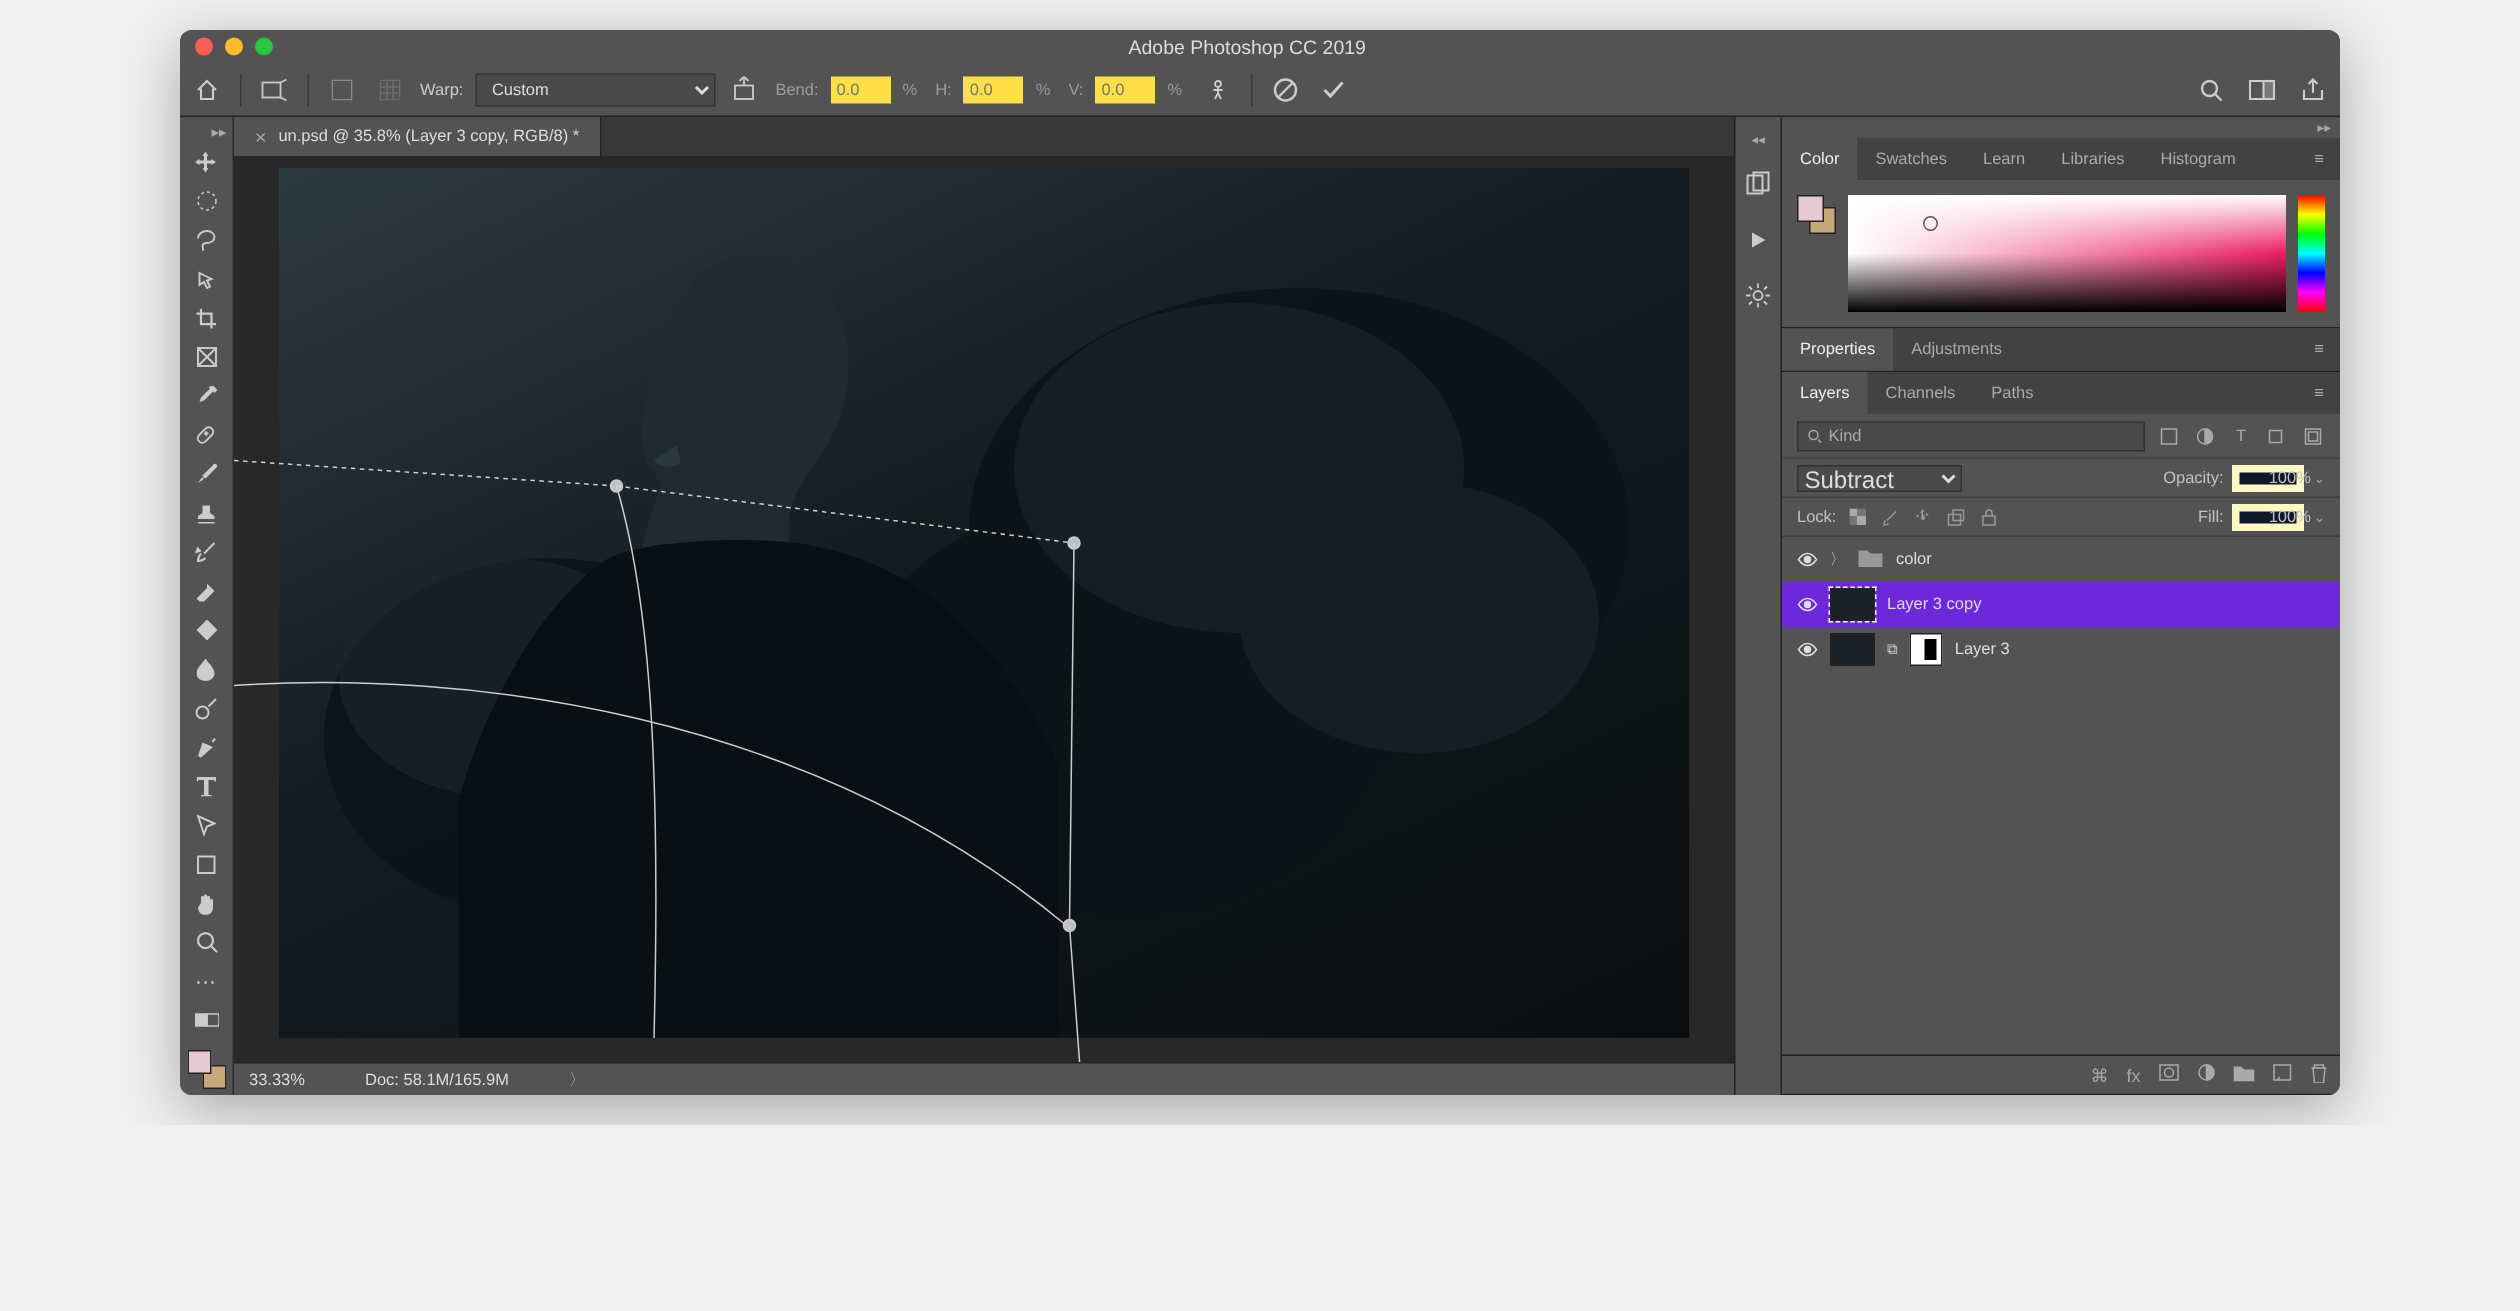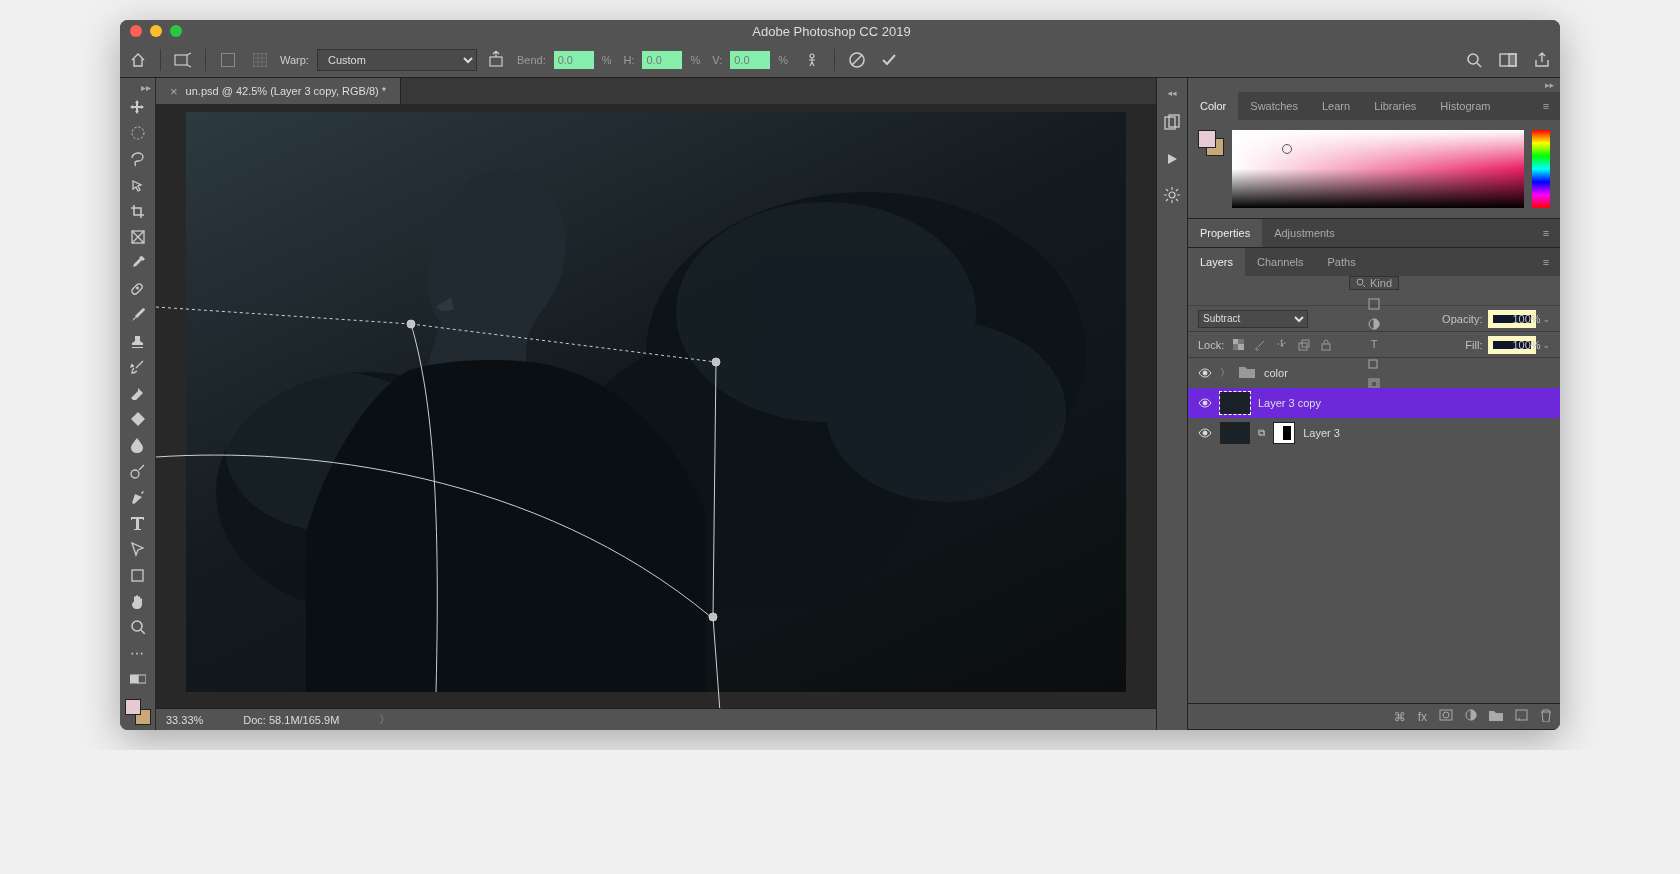--- a/index.html
+++ b/index.html
@@ -12,21 +12,21 @@
 .tl { width: 12px; height: 12px; border-radius: 50%; }
 .tl.r { background: #ff5f57; } .tl.y { background: #febc2e; } .tl.g { background: #28c840; }
 .titlebar .title { position: absolute; left: 0; right: 17px; text-align: center; color: #ddd; font-size: 13px; pointer-events: none; }
 
 
 .optbar { height: 36px; background: #535353; border-bottom: 1px solid #222; display: flex; align-items: center; padding: 0 6px; color: #ccc; font-size: 11px; gap: 8px; }
 .optbar .icn { width: 24px; height: 24px; display: flex; align-items: center; justify-content: center; color: #ccc; }
 .optbar .sep { width: 1px; height: 22px; background: #3a3a3a; margin: 0 2px; }
 .optbar .lbl { color: #ccc; }
 .optbar select { background: #4a4a4a; color: #ddd; border: 1px solid #333; height: 22px; width: 160px; font-size: 11px; padding: 0 6px; }
-.optbar .num { background: #86efac; color: #777; width: 40px; height: 18px; display: inline-flex; align-items: center; padding: 0 4px; font-size: 11px; }
+.optbar .num { background: #fde047; color: #777; width: 40px; height: 18px; display: inline-flex; align-items: center; padding: 0 4px; font-size: 11px; }
 .optbar .pct { color: #999; margin-right: 4px; }
 .optright { margin-left: auto; display: flex; gap: 10px; align-items: center; }
 
 
 .body { flex: 1; display: flex; min-height: 0; }
 
 
 .ltb { width: 36px; background: #535353; display: flex; flex-direction: column; align-items: center; padding-top: 4px; gap: 2px; border-right: 1px solid #2a2a2a; }
 .ltb .tool { width: 26px; height: 24px; color: #ccc; display: flex; align-items: center; justify-content: center; font-size: 14px; }
 .ltb .swatches { margin-top: 6px; position: relative; width: 26px; height: 26px; }
@@ -62,25 +62,25 @@
 .colorpanel .bgsw { position: absolute; bottom: 0; right: 0; width: 18px; height: 18px; background: #c6a879; border: 1px solid #222; }
 .spectrum { flex: 1; height: 78px; background: linear-gradient(to bottom, rgba(255,255,255,1), rgba(255,255,255,0) 50%, rgba(0,0,0,0) 50%, rgba(0,0,0,1)), linear-gradient(to right, #fff, #e91e63); position: relative; }
 .spectrum .ring { position: absolute; width: 10px; height: 10px; border: 1px solid #555; border-radius: 50%; top: 14px; left: 50px; }
 .huebar { width: 18px; height: 78px; background: linear-gradient(to bottom, #f00, #ff0, #0f0, #0ff, #00f, #f0f, #f00); }
 
 
 .pprops { padding: 10px 12px; height: 200px; }
 
 
 .layerspanel { flex: 1; display: flex; flex-direction: column; }
-.lrow1 { height: 30px; display: flex; align-items: center; padding: 0 10px; gap: 8px; border-bottom: 1px solid #444; flex-direction: column; }
+.lrow1 { height: 30px; display: flex; align-items: center; padding: 0 10px; gap: 8px; border-bottom: 1px solid #444; }
 .lrow1 .kind { flex: 1; background: #4a4a4a; height: 20px; border: 1px solid #333; display: flex; align-items: center; padding: 0 6px; color: #aaa; font-size: 11px; gap: 4px; }
 .lrow1 .ficn { width: 16px; height: 16px; color: #aaa; display: flex; align-items: center; justify-content: center; font-size: 11px; }
 .lrow2, .lrow3 { height: 26px; display: flex; align-items: center; padding: 0 10px; gap: 6px; font-size: 11px; color: #c2c2c2; border-bottom: 1px solid #3e3e3e; }
-.lrow2 select { background: #4a4a4a; color: #ddd; border: 1px solid #333; height: 18px; width: 110px; font-size: 10px; }
+.lrow2 select { background: #4a4a4a; color: #ddd; border: 1px solid #333; height: 18px; width: 110px; font-size: 16px; }
 .lrow2 .oplabel, .lrow3 .filllabel { margin-left: auto; }
 .lrow2 .opval, .lrow3 .fillval { background: #0f172a; border: 5px solid #fef9c3; width: 44px; height: 18px; display: flex; align-items: center; padding: 0 19px; }
 .lrow3 .licn { width: 16px; height: 16px; color: #999; display: flex; align-items: center; justify-content: center; font-size: 10px; }
 .llist { flex: 1; overflow: auto; }
 .layer { height: 30px; display: flex; align-items: center; padding: 0 10px; gap: 8px; font-size: 11px; color: #ddd; }
 .layer.sel { background: #6d28d9; }
 .layer .eye { width: 14px; display: flex; align-items: center; justify-content: center; color: #ddd; }
 .layer .thumb { width: 30px; height: 22px; background: #1a2228; border: 1px solid #222; }
 .layer .mask { width: 22px; height: 22px; background: #fff; border: 1px solid #222; position: relative; }
 .layer .mask::after { content:''; position:absolute; right:3px; top:3px; bottom:3px; width:8px; background:#000; }
@@ -307,21 +307,21 @@
       <div class="swatches">
         <div class="sw-bg"></div>
         <div class="sw-fg"></div>
       </div>
     </div>
 
     <div class="docwrap">
       <div class="tabbar">
         <div class="tab">
           <span class="x">×</span>
-          <span>un.psd @ 42.5% (Layer 3 copy, RGB/8) *</span>
+          <span>un.psd @ 35.8% (Layer 3 copy, RGB/8) *</span>
         </div>
       </div>
       <div class="canvaszone">
         <div class="canvas">
           <svg viewBox="0 0 940 580" preserveAspectRatio="none">
 
             <g fill="#0d1418" opacity="0.9">
               <ellipse cx="680" cy="240" rx="220" ry="160"></ellipse>
               <ellipse cx="560" cy="360" rx="180" ry="140"></ellipse>
               <ellipse cx="180" cy="380" rx="150" ry="120"></ellipse>

